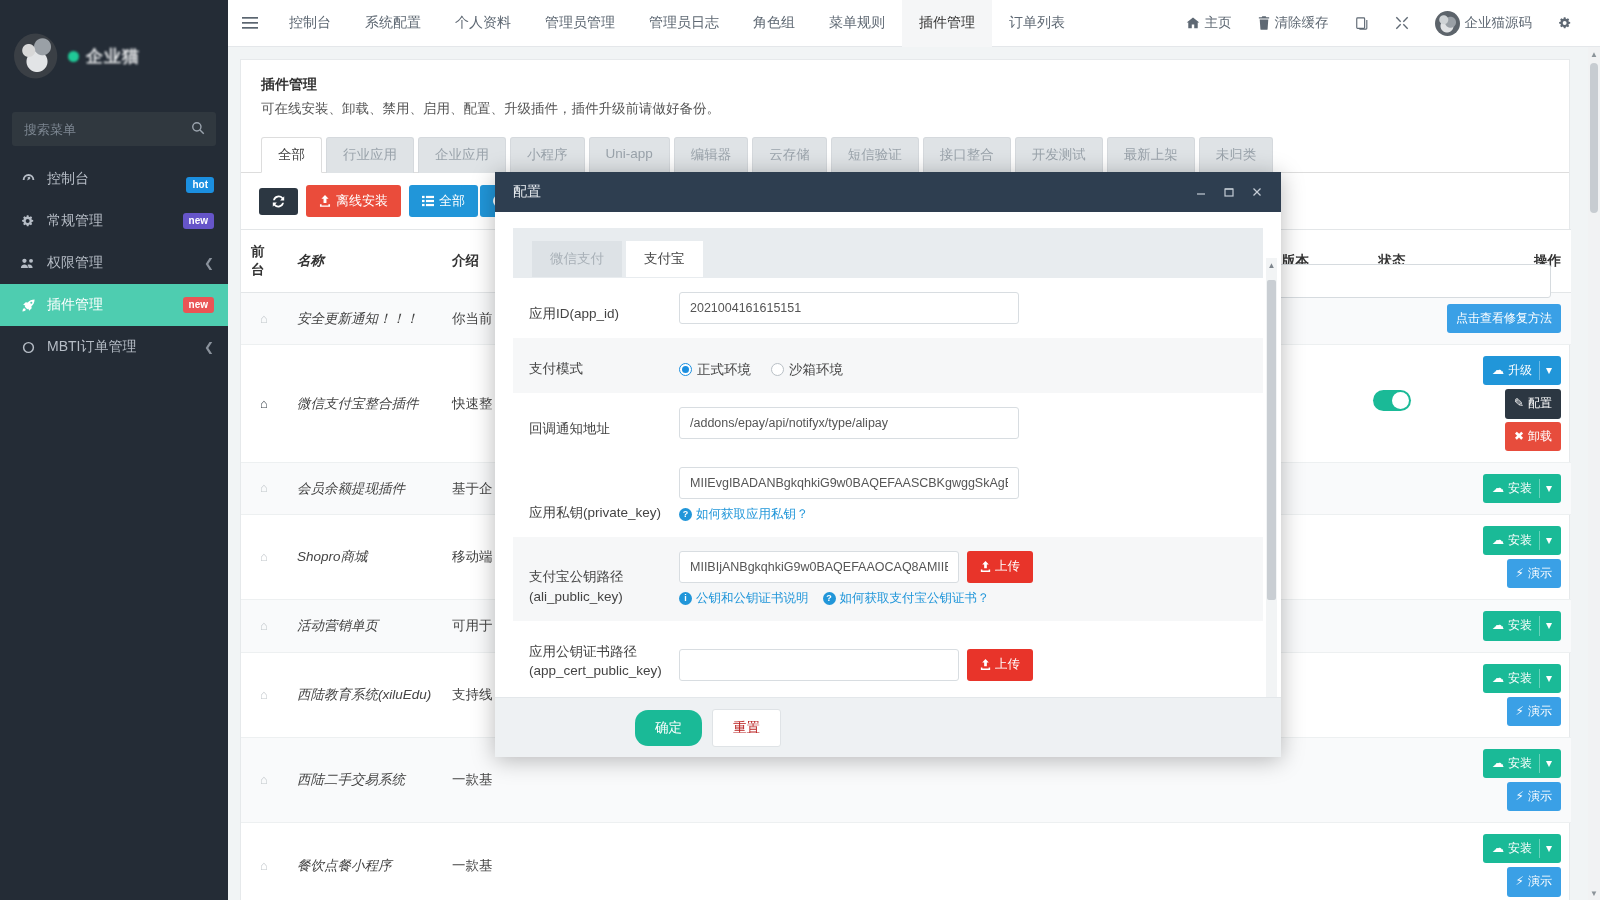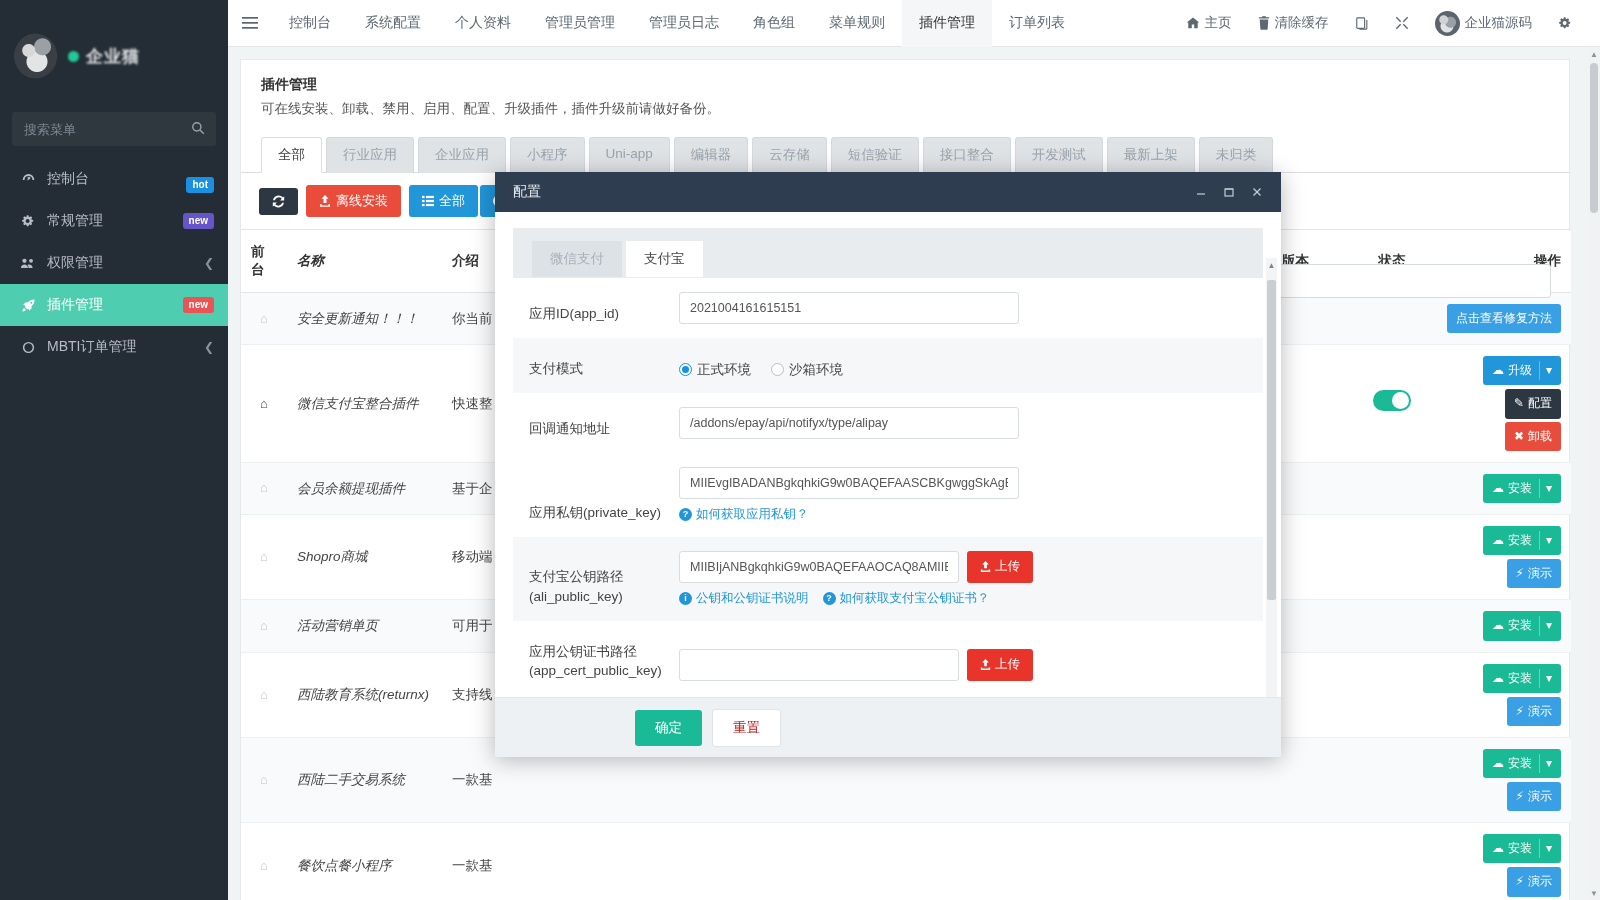--- a/index.html
+++ b/index.html
@@ -385,21 +385,21 @@
   .modal-foot {
     position: absolute; left: 0; bottom: 0;
     width: 786px; height: 60px;
     background: #eef1f3;
     border-top: 1px solid #e3e7ea;
     display: flex; align-items: center;
     padding-left: 140px; gap: 10px;
   }
   .mf-ok {
     background: #1aba97; color: #fff; border: none;
-    padding: 9px 20px; font-size: 13.5px; border-radius: 3px;
+    padding: 9px 20px; font-size: 13.5px; border-radius: 13px;
     cursor: pointer; font-family: inherit;
   }
   .mf-reset {
     background: #fff; color: #b91c1c; border: 1px solid #dfe3e6;
     padding: 9px 20px; font-size: 13.5px; border-radius: 3px;
     cursor: pointer; font-family: inherit;
   }
 
   
   .page-scroll {
@@ -752,21 +752,21 @@
                     <span>☁</span>
                     <span>安装</span>
                     <span class="caret-dn">▾</span>
                   </span>
                 </div>
             </td>
           </tr>
 
           <tr>
             <td class="col-front"><span class="home-ic">⌂</span></td>
-            <td class="col-name">西陆教育系统(returnx)</td>
+            <td class="col-name">西陆教育系统(xiluEdu)</td>
             <td class="col-intro">支持线</td>
             <td class="col-author"></td>
             <td class="col-price"></td>
             <td class="col-dl"></td>
             <td class="col-ver"></td>
             <td class="col-state"></td>
             <td class="col-op">
               <div class="op-wrap">
                 <span class="sbtn sbtn-green">
                     <span>☁</span>

